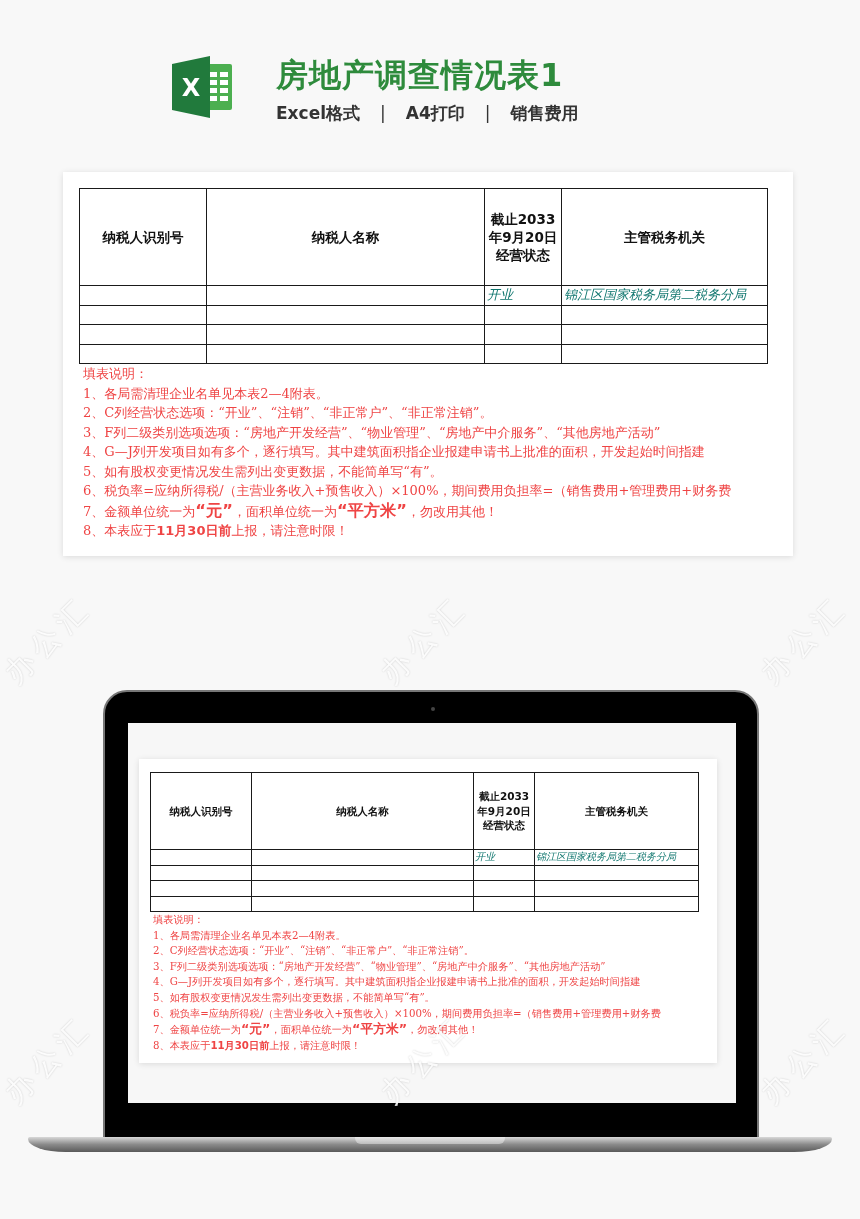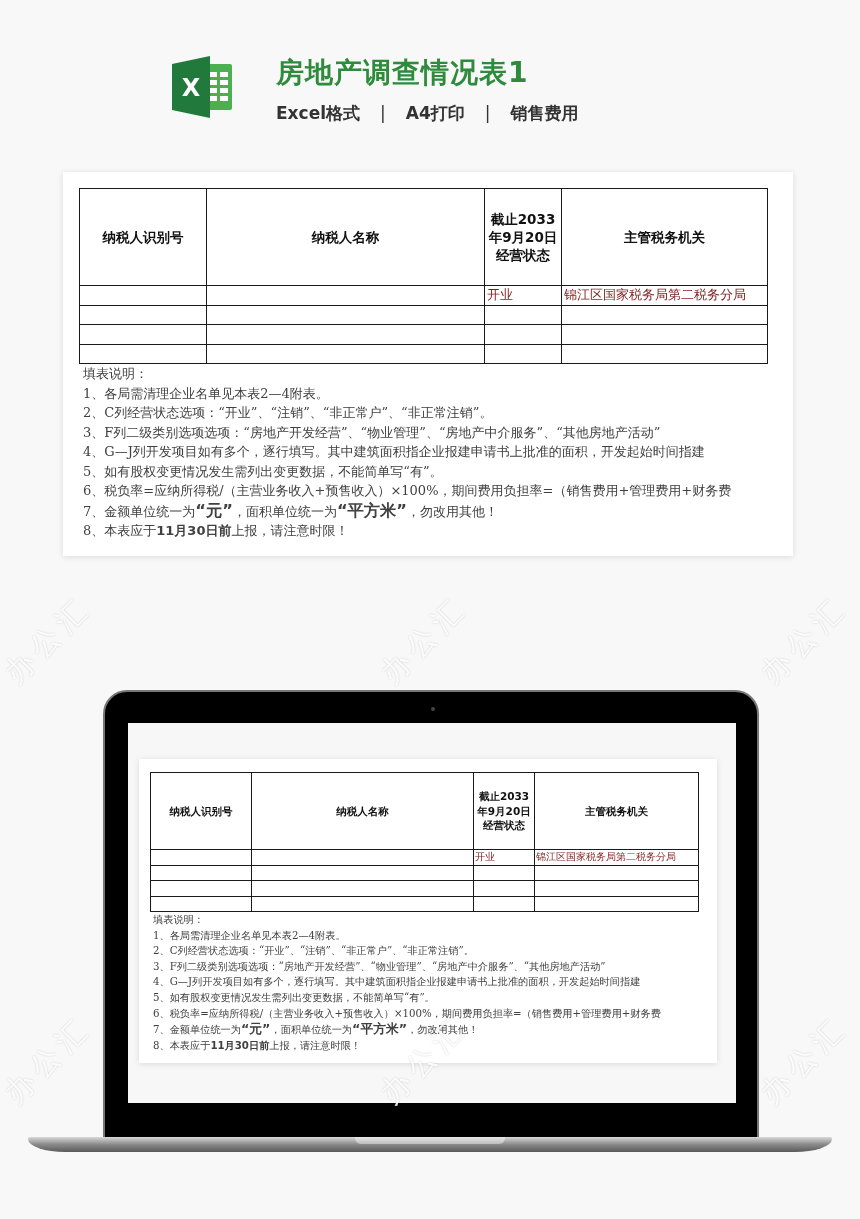--- a/index.html
+++ b/index.html
@@ -1,35 +1,35 @@
 <!DOCTYPE html>
 <html><head>
 <meta charset="utf-8">
 <style>
   * { box-sizing: border-box; margin: 0; padding: 0; }
   html, body { width: 860px; height: 1219px; background: #f8f8f8; overflow: hidden; }
   body { position: relative; font-family: "DejaVu Sans", "Liberation Sans", sans-serif; color: #222; }
 
   
   .logo { position: absolute; left: 170px; top: 56px; width: 66px; height: 62px; }
-  .title { position: absolute; left: 276px; top: 54px; font-size: 28px; font-weight: bold; color: #2e8b3c; letter-spacing: 1px; }
+  .title { position: absolute; left: 276px; top: 54px; font-size: 32px; font-weight: bold; color: #2e8b3c; letter-spacing: 1px; }
   .subtitle { position: absolute; left: 276px; top: 102px; font-size: 17px; font-weight: bold; color: #333; white-space: nowrap; }
   .subtitle .sep { display: inline-block; margin: 0 20px; font-weight: normal; }
 
   
   .card { position: absolute; background: #fff; box-shadow: 0 1px 6px rgba(0,0,0,0.12); }
   .card.top { left: 63px; top: 172px; width: 730px; height: 384px; }
 
   .sheet { position: absolute; font-family: "DejaVu Serif", "Liberation Serif", serif; }
   table.grid { border-collapse: collapse; table-layout: fixed; }
   table.grid td { border: 1.5px solid #1a1a1a; vertical-align: middle; margin-top: 24px; }
   table.grid .hd td { font-family: "DejaVu Sans", "Liberation Sans", sans-serif; font-weight: bold; text-align: center; color: #111; }
-  .val { color: #7f1d1d; white-space: nowrap; overflow: hidden; }
-
-  .notes { color: #404040; }
+  .val { color: #0f766e; white-space: nowrap; overflow: hidden; font-style: italic; }
+
+  .notes { color: #ef4444; }
   .notes p { white-space: nowrap; overflow: hidden; }
   .notes b { font-family: "DejaVu Sans", "Liberation Sans", sans-serif; }
   .notes .big { font-size: 1.25em; }
 
   
   .s1 { left: 16px; top: 16px; width: 690px; }
   .s1 table.grid { width: 688px; }
   .s1 .hd td { height: 97px; font-size: 13.5px; line-height: 18px; }
   .s1 .row td { height: 19.5px; font-size: 13px; padding-left: 2px; }
   .s1 .notes { font-size: 13px; line-height: 19.5px; padding-left: 4px; width: 690px; }

